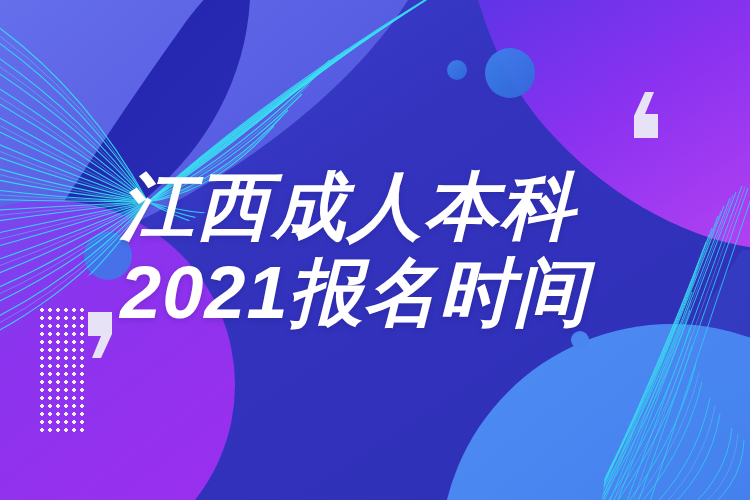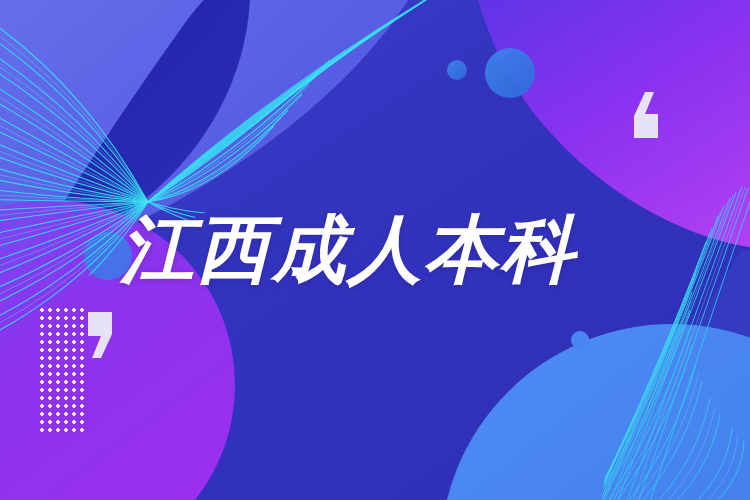--- a/index.html
+++ b/index.html
@@ -252,15 +252,16 @@
   </svg>
 
   <svg class="quote" style="left:84px; top:312px; width:32px; height:46px;" viewBox="0 0 32 46" xmlns="http://www.w3.org/2000/svg">
     <path d="M 4 0 L 28 0 L 28 22 L 17 46 L 8 46 L 17 24 L 4 24 Z" fill="#E8E2F6"></path>
   </svg>
 
   <div id="dotgrid"></div>
 
   <div id="headline">
     <div class="hl-line l1">江西成人本科</div>
+    <div class="hl-line l2">2021报名时间</div>
   </div>
 
 </div>
 
 </body></html>

